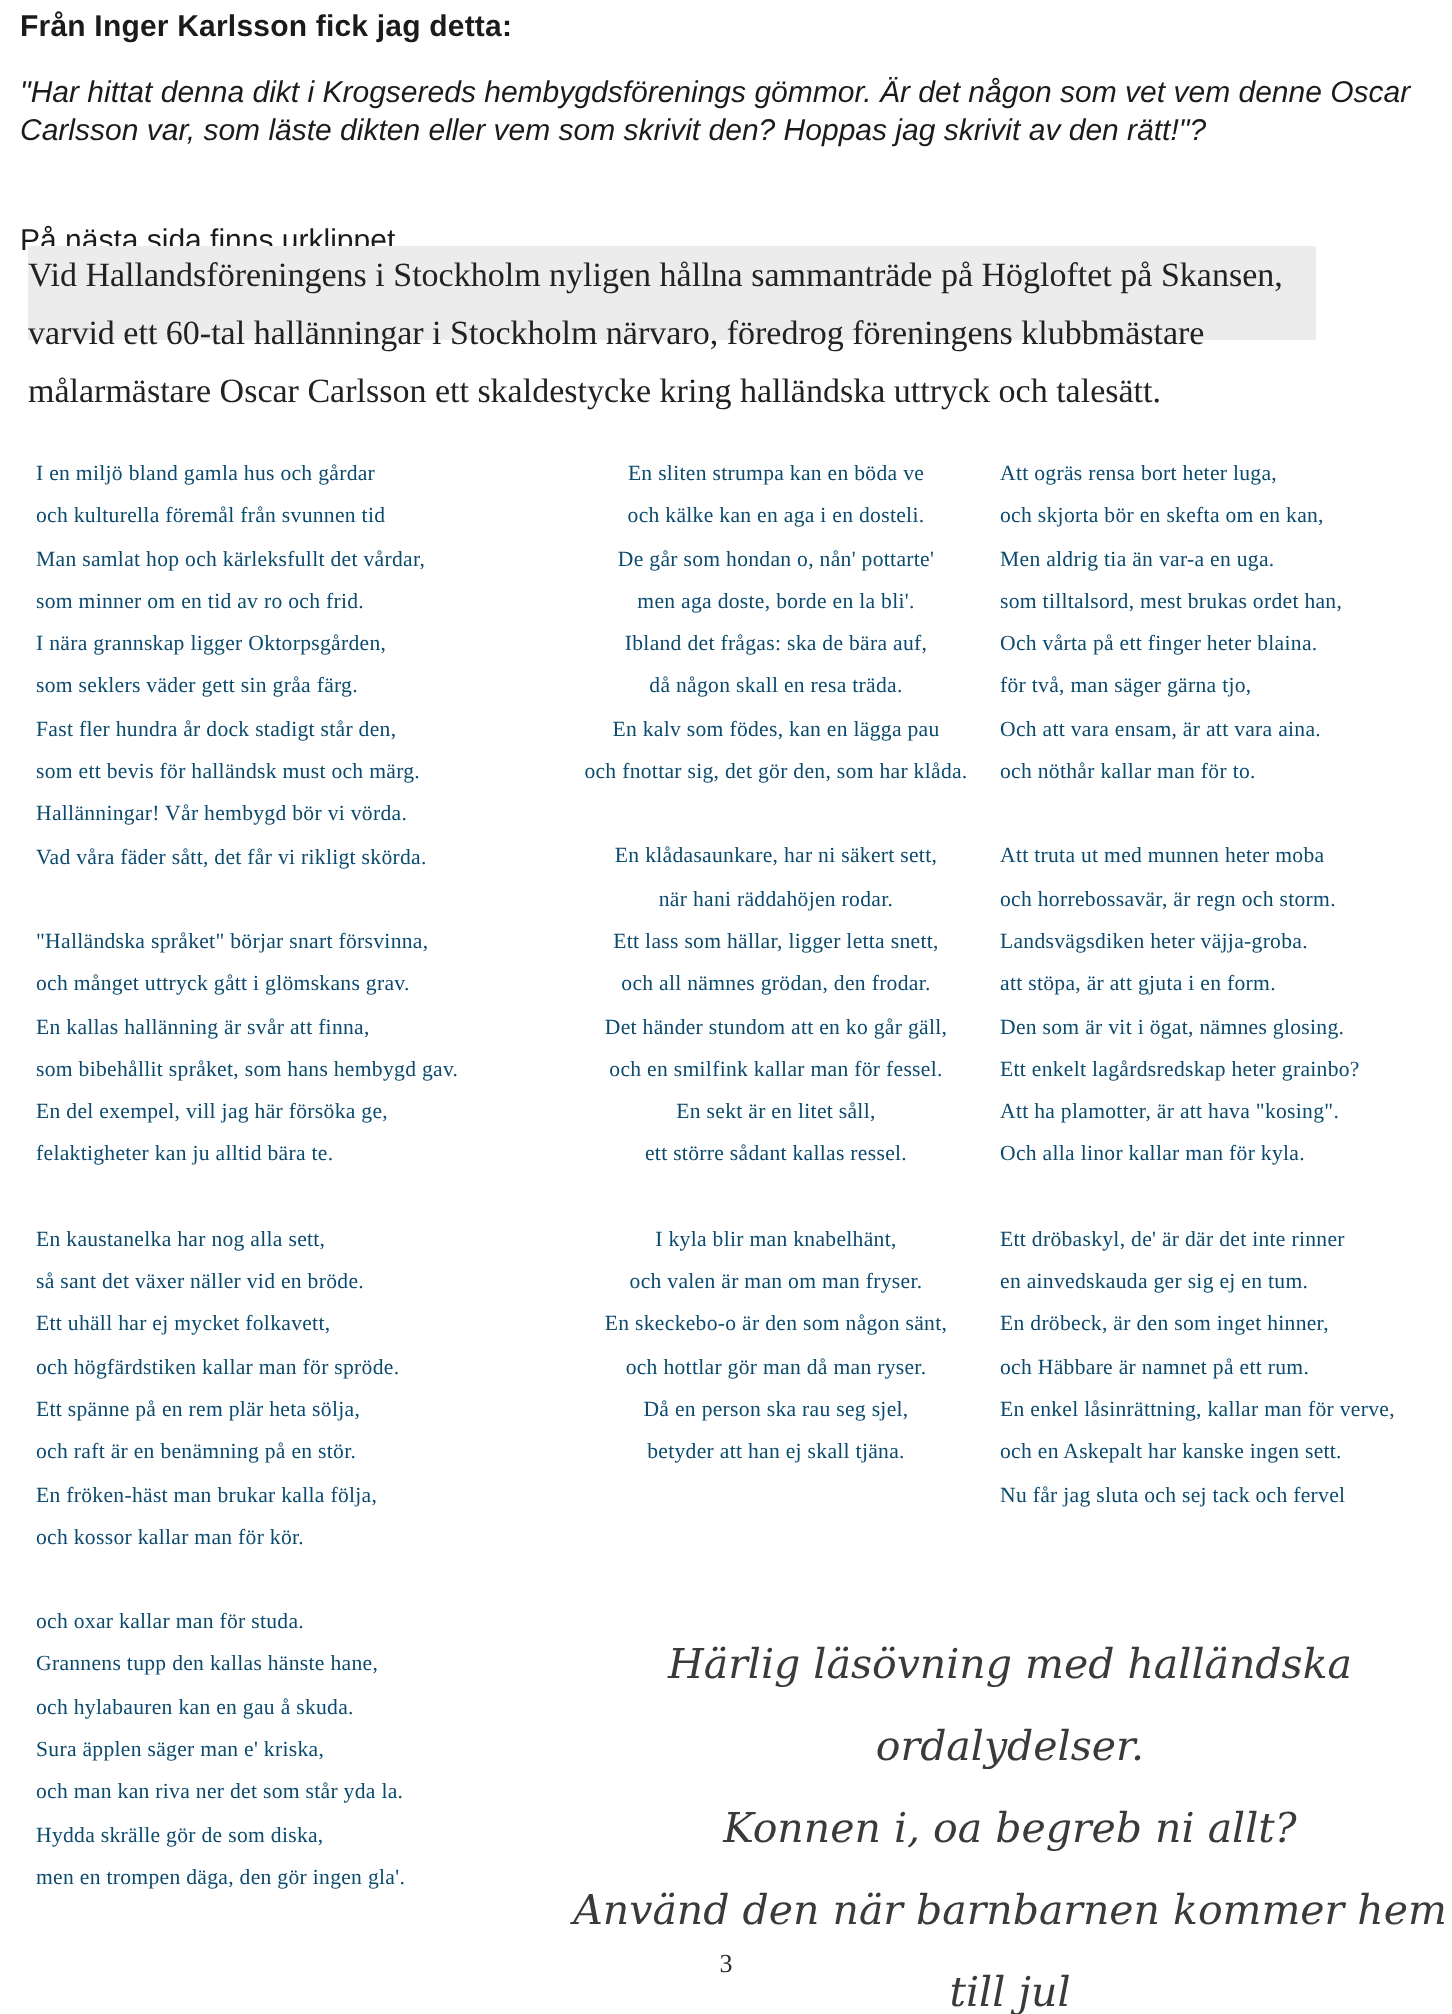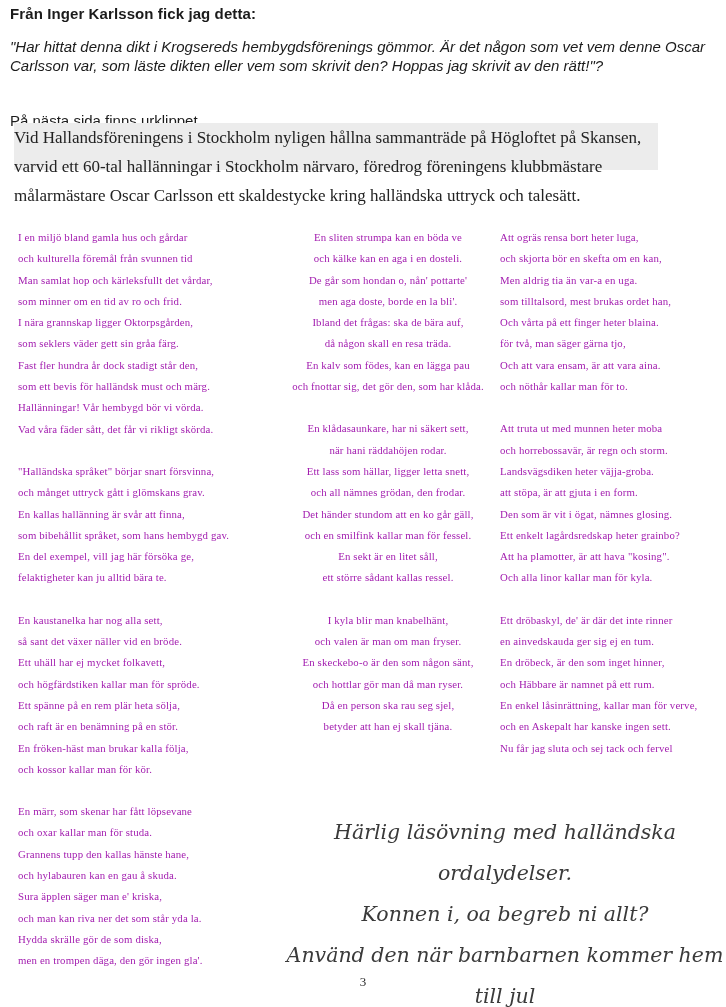--- a/index.html
+++ b/index.html
@@ -34,21 +34,21 @@
     position: absolute; left: 14px; top: 123px; width: 644px;
     font-family: "Liberation Serif", "DejaVu Serif", serif;
     font-size: 17px; line-height: 29px; color: #222222;
     background-image: linear-gradient(to bottom, #ececec 0px, #ececec 47px, rgba(255,255,255,0) 47px);
   }
 
   
   .poem-col {
     position: absolute; top: 227px;
     font-family: "Liberation Serif", "DejaVu Serif", serif;
-    color: #a21caf;
+    color: #0c4a6e;
   }
   .poem-col-1 { left: 18px;  width: 258px; }
   .poem-col-2 { left: 282px; width: 212px; text-align: center; }
   .poem-col-3 { left: 500px; width: 222px; }
   .stanza { margin: 0 0 21px 0; }
   .line {
     margin: 0; font-size: 10.8px; line-height: 21.3px;
     white-space: nowrap; letter-spacing: 0.15px;
   }
 
@@ -107,21 +107,20 @@
         <p class="line">En kaustanelka har nog alla sett,</p>
         <p class="line">så sant det växer näller vid en bröde.</p>
         <p class="line">Ett uhäll har ej mycket folkavett,</p>
         <p class="line">och högfärdstiken kallar man för spröde.</p>
         <p class="line">Ett spänne på en rem plär heta sölja,</p>
         <p class="line">och raft är en benämning på en stör.</p>
         <p class="line">En fröken-häst man brukar kalla följa,</p>
         <p class="line">och kossor kallar man för kör.</p>
       </div>
       <div class="stanza">
-        <p class="line">En märr, som skenar har fått löpsevane</p>
         <p class="line">och oxar kallar man för studa.</p>
         <p class="line">Grannens tupp den kallas hänste hane,</p>
         <p class="line">och hylabauren kan en gau å skuda.</p>
         <p class="line">Sura äpplen säger man e' kriska,</p>
         <p class="line">och man kan riva ner det som står yda la.</p>
         <p class="line">Hydda skrälle gör de som diska,</p>
         <p class="line">men en trompen däga, den gör ingen gla'.</p>
       </div>
     </div>
 

